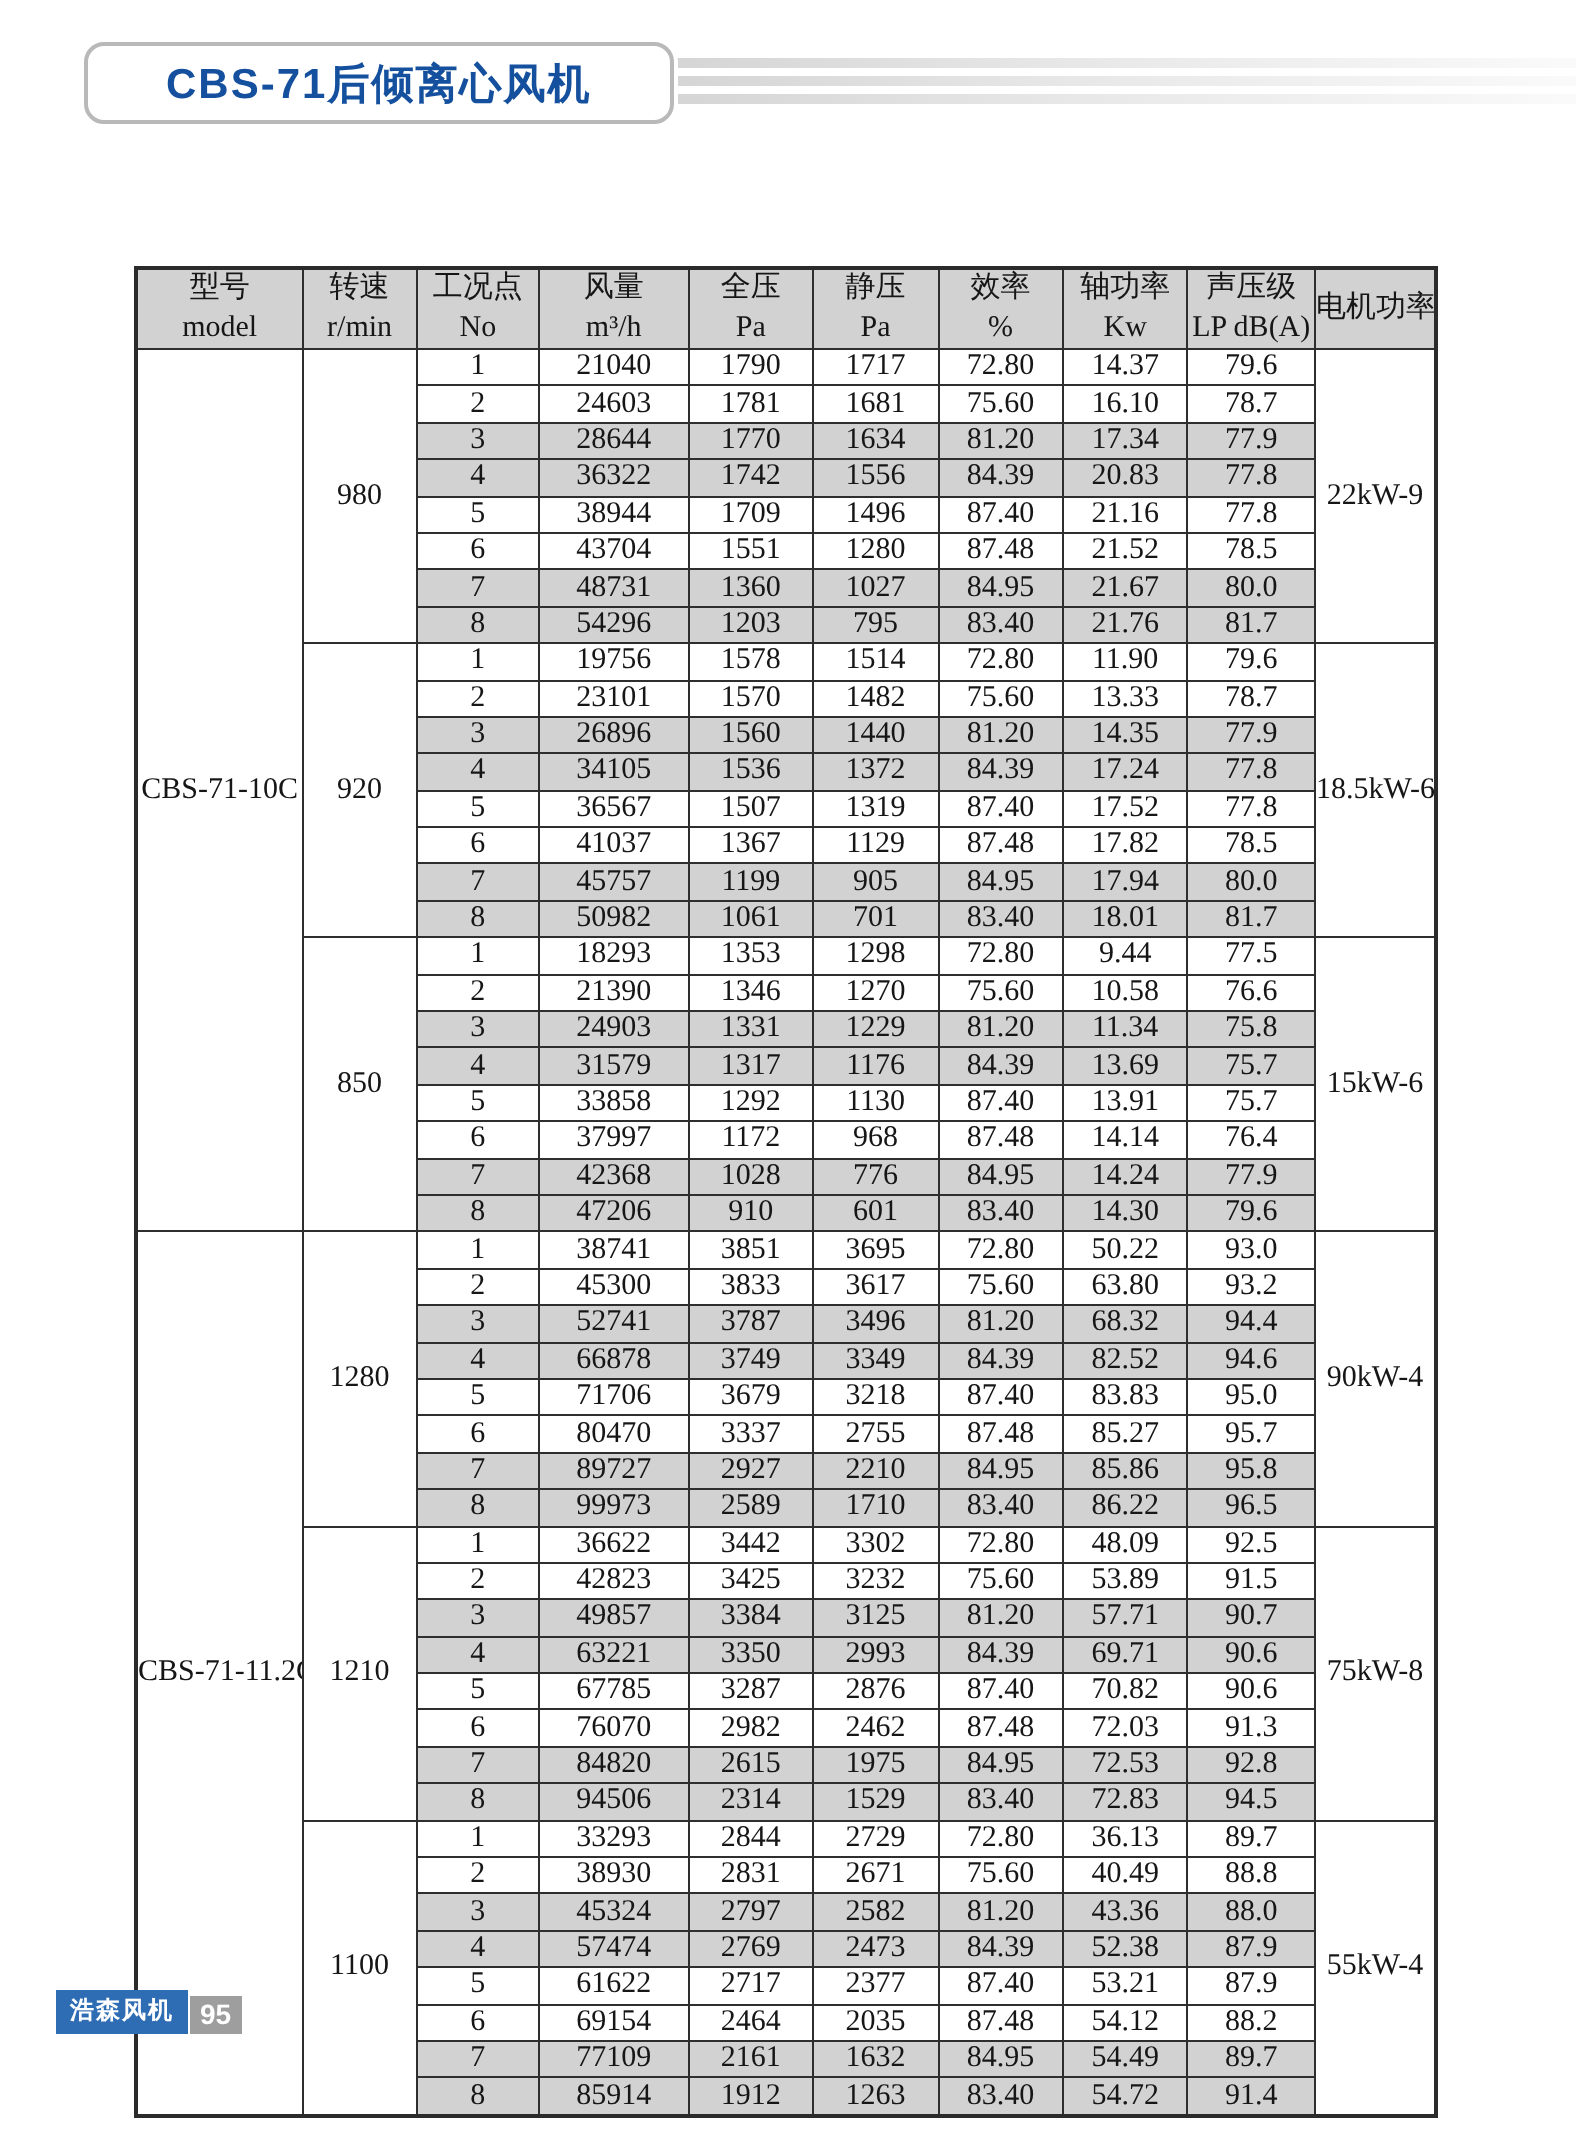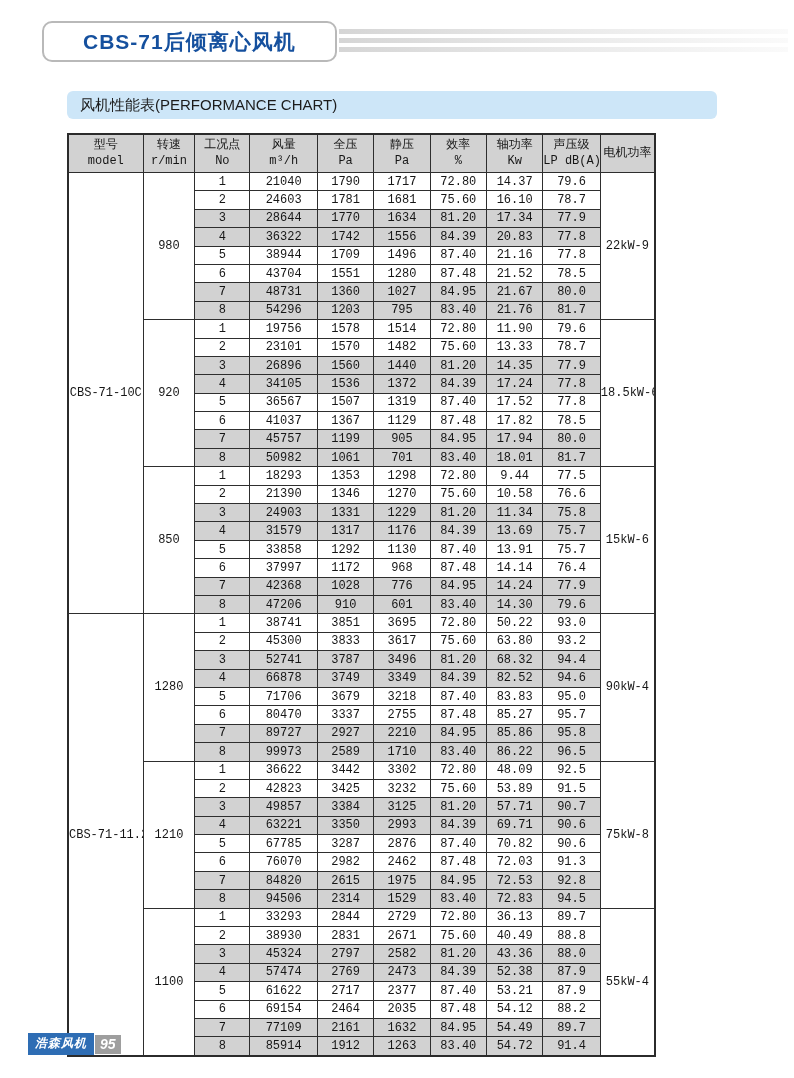--- a/index.html
+++ b/index.html
@@ -24,35 +24,35 @@
   }
   
   .section-band {
     position:absolute; left:67px; top:91px; width:650px; height:28px;
     background:#cde6f8; border-radius:6px; box-sizing:border-box;
     display:flex; align-items:center; padding-left:13px;
     font-size:15px; color:#1c1c1c;
   }
   
   table.perf {
-    position:absolute; left:67px; top:133px; width:589px;
+    position:absolute; left:67px; top:133px; width:652px;
     border-collapse:collapse; table-layout:fixed;
-    font-family:Liberation Mono, monospace; font-size:12px; color:#161616;
+    font-family:Liberation Serif, serif; font-size:15px; color:#161616;
     border:2px solid #2b2b2b;
   }
   .perf th, .perf td {
     border:1px solid #2e2e2e; text-align:center; vertical-align:middle;
     padding:0; overflow:hidden; white-space:nowrap;
   }
   .perf thead th { background:#d2d2d2; font-weight:normal; height:37px; line-height:1.3; }
   .perf tbody td { height:17.4px; line-height:1; }
   .perf td.shade { background:#d2d2d2; }
   .perf td.model-cell, .perf td.speed-cell, .perf td.motor-cell { background:#ffffff; }
   
-  .footer { position:absolute; left:28px; top:1033px; display:flex; align-items:center;font-style:italic; }
+  .footer { position:absolute; left:28px; top:995px; display:flex; align-items:flex-end; }
   .brand-badge {
     background:#2e6db4; color:#fff; font-weight:bold; font-size:12px;
     padding:2px 7px 3px; letter-spacing:1px;
   }
   .page-badge {
     background:#9e9e9e; color:#fff; font-weight:bold; font-size:14px;
     padding:1px 5px 2px; margin-left:1px;
   }
   .footer-note { margin-left:11px; font-weight:bold; font-size:11.5px; color:#141414; letter-spacing:1px; }
 </style>
@@ -64,23 +64,20 @@
   <div class="stripes">
     <div class="stripe"></div>
     <div class="stripe"></div>
     <div class="stripe"></div>
   </div>
 
   <div class="title-box">
     <h1>CBS-71后倾离心风机</h1>
   </div>
 
-  <div class="section-band">
-    <span>风机性能表(PERFORMANCE CHART)</span>
-  </div>
 
   <table class="perf">
     <colgroup>
       <col style="width:12.8%">
         <col style="width:8.8%">
         <col style="width:9.4%">
       <col style="width:11.5%">
         <col style="width:9.6%">
         <col style="width:9.6%">
       <col style="width:9.6%">

